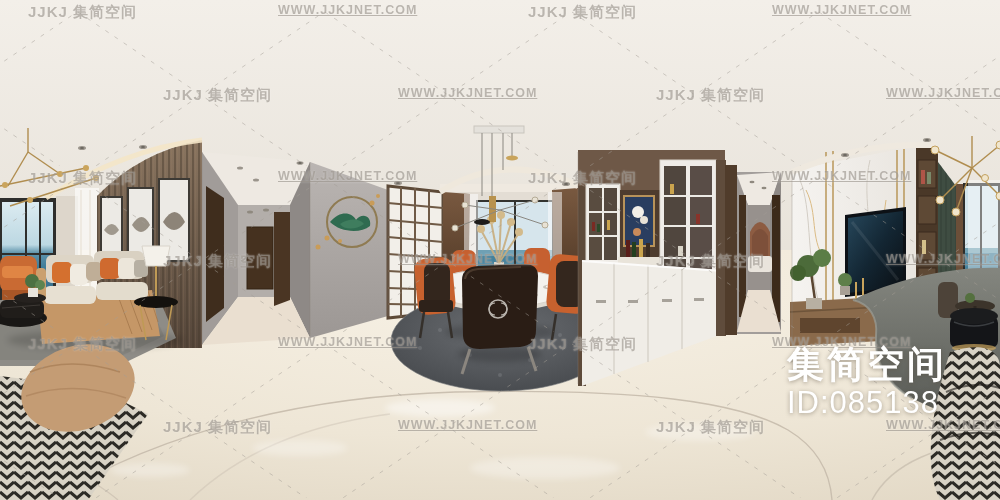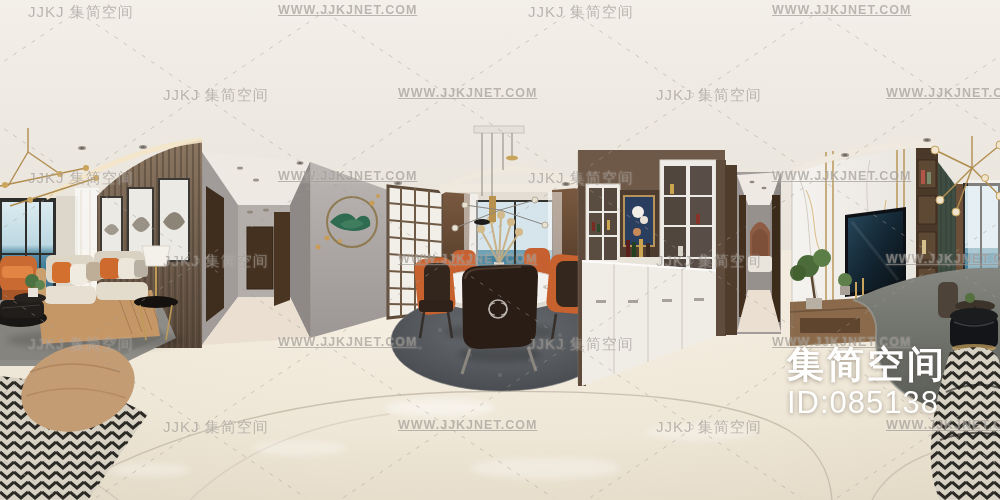--- a/index.html
+++ b/index.html
@@ -3,21 +3,21 @@
 <meta charset="utf-8">
 <style>
   html,body{margin:0;padding:0;background:#ddd;font-family:"Liberation Sans",sans-serif;}
   .stage{position:relative;width:1000px;height:500px;overflow:hidden;background:#efeae2;}
   .scene,.lattice{position:absolute;left:0;top:0;width:1000px;height:500px;display:block;}
   .lattice{pointer-events:none;}
   .wm-layer{position:absolute;left:0;top:0;width:1000px;height:500px;pointer-events:none;}
   .wm{position:absolute;white-space:nowrap;color:rgba(150,144,136,.62);
       text-shadow:0 0 2px rgba(255,255,255,.35);}
   .wm-site{font-size:12.5px;letter-spacing:1px;font-weight:bold;text-decoration:underline;}
-  .wm-brand{font-size:15px;letter-spacing:1px;font-weight:normal;}
+  .wm-brand{font-size:15px;letter-spacing:1px;font-weight:bold;}
   .id-label{position:absolute;left:787px;top:346px;color:#fff;
             text-shadow:0 1px 4px rgba(90,80,65,.5);line-height:1.05;}
   .id-brand{font-size:37px;letter-spacing:3px;font-weight:600;}
   .id-num{font-size:31px;letter-spacing:1px;font-weight:500;margin-top:2px;}
 </style>
 </head>
 <body>
 
 <div class="stage">
 

